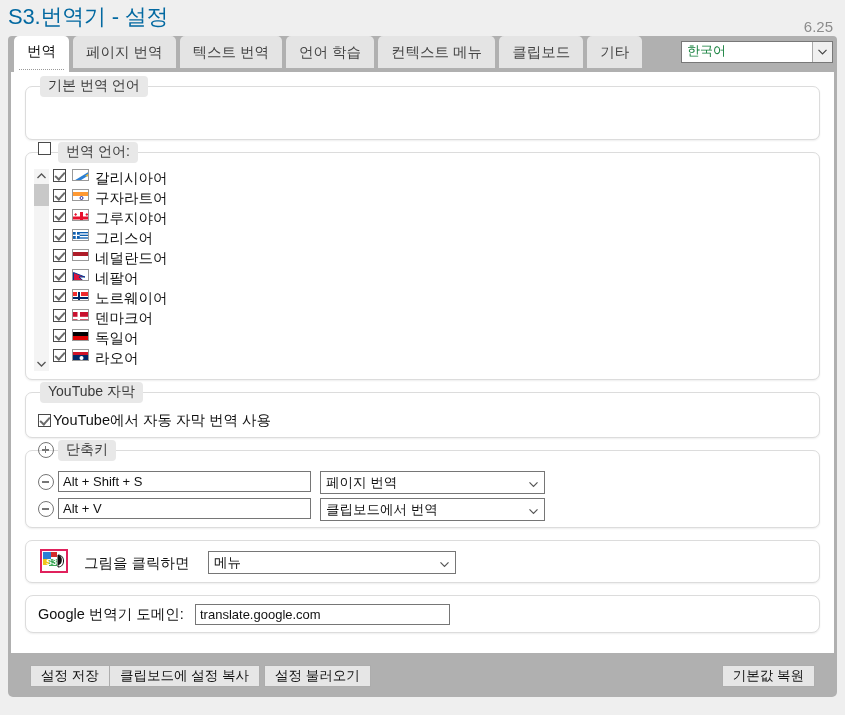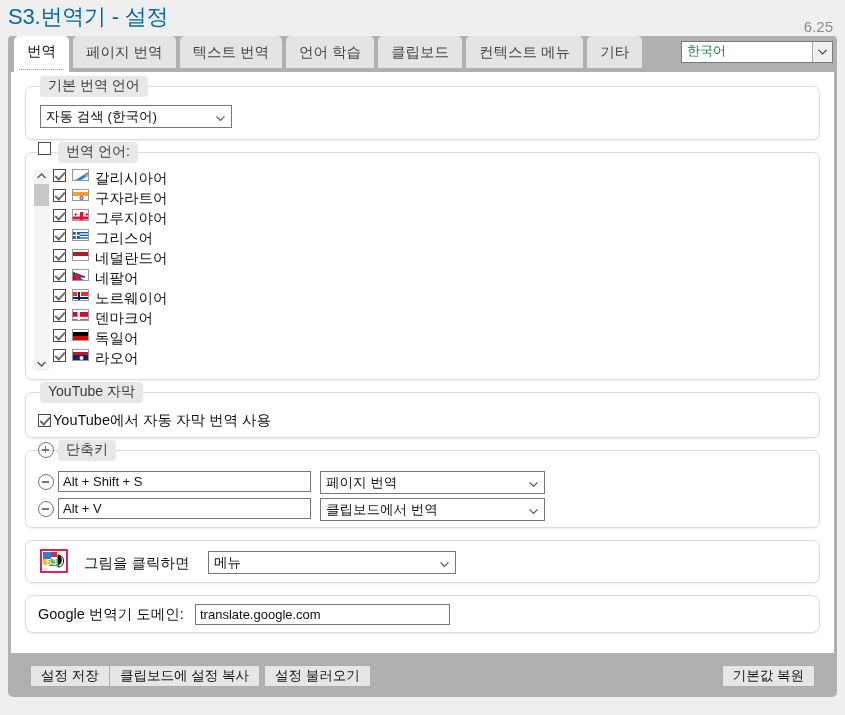--- a/index.html
+++ b/index.html
@@ -349,51 +349,43 @@
     <div class="tab">
       <span>페이지 번역</span>
     </div>
     <div class="tab">
       <span>텍스트 번역</span>
     </div>
     <div class="tab">
       <span>언어 학습</span>
     </div>
     <div class="tab">
+      <span>컨텍스트 메뉴</span>
+    </div>
+    <div class="tab">
       <span>클립보드</span>
-    </div>
-    <div class="tab">
-      <span>컨텍스트 메뉴</span>
     </div>
     <div class="tab">
       <span>기타</span>
     </div>
   </div>
 
   <div class="uilang-select">
     <span>한국어</span>
     <span class="arrowbox">
       <svg width="9" height="6" viewBox="0 0 9 6">
           <path d="M0.5 0.8 L4.5 4.8 L8.5 0.8" fill="none" stroke="#444" stroke-width="1.2"></path>
         </svg>
     </span>
   </div>
 
   <div class="panel">
 
     <div class="group" id="grp-default">
       <div class="group-title">기본 번역 언어</div>
-      <div class="select">
-        <span>자동 검색 (한국어)</span>
-        <span class="arrow">
-          <svg width="9" height="6" viewBox="0 0 9 6">
-              <path d="M0.5 0.8 L4.5 4.8 L8.5 0.8" fill="none" stroke="#555" stroke-width="1.2"></path>
-            </svg>
-        </span>
-      </div>
     </div>
 
     <div class="group" id="grp-langs">
       <div class="group-check cbox"></div>
       <div class="group-title with-ctl">번역 언어:</div>
 
       <div class="langlist">
         <div class="scrollbar">
           <div class="sb-arrow up">
             <svg width="9" height="6" viewBox="0 0 9 6">

